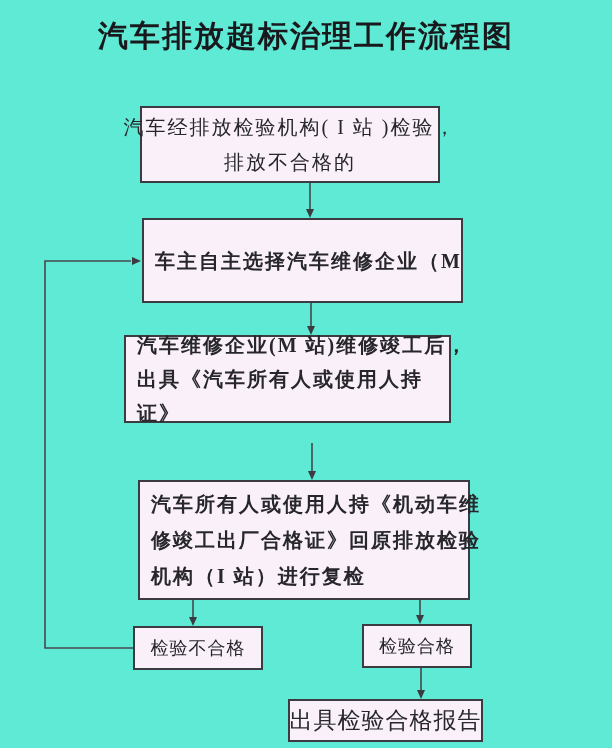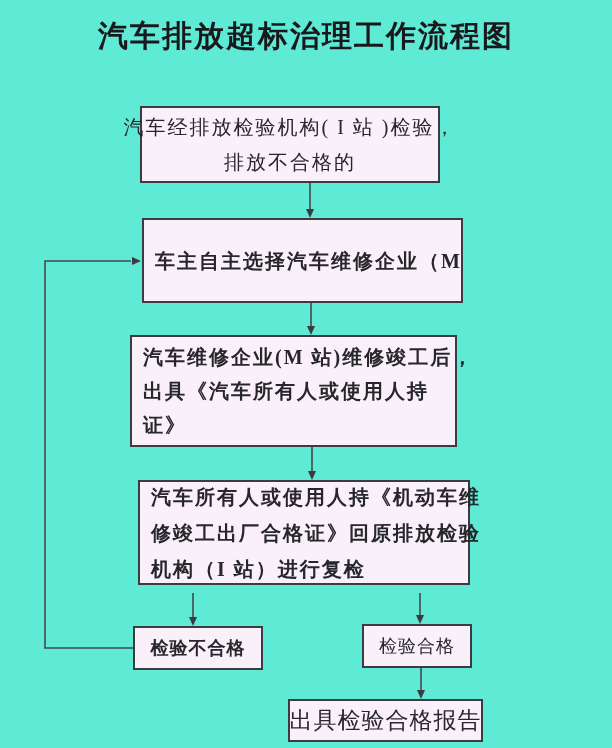--- a/index.html
+++ b/index.html
@@ -42,23 +42,23 @@
     font-size: 20px;
     letter-spacing: 2px;
     line-height: 35px;
     color: #26262b;
   }
   .fbox.centered { align-items: center; text-align: center; }
   .fbox.leftal   { padding-left: 11px; padding-right: 6px; text-align: left; font-weight: bold; }
   .fbox .line { white-space: nowrap; }
   #box1 { left: 140px; top: 106px; width: 300px; height: 77px; }
   #box2 { left: 142px; top: 218px; width: 321px; height: 85px; line-height: 38px; }
-  #box3 { left: 130px; top: 335px; width: 327px; height: 112px; line-height: 34px; }
-  #box4 { left: 138px; top: 480px; width: 332px; height: 105px; line-height: 36px; }
-  #boxFail   { left: 133px; top: 626px; width: 130px; height: 44px; font-size: 18px; letter-spacing: 1px; font-weight: bold; }
+  #box3 { left: 124px; top: 335px; width: 327px; height: 88px; line-height: 34px; }
+  #box4 { left: 138px; top: 480px; width: 332px; height: 120px; line-height: 36px; }
+  #boxFail   { left: 133px; top: 626px; width: 130px; height: 44px; font-size: 18px; letter-spacing: 1px; }
   #boxPass   { left: 362px; top: 624px; width: 110px; height: 44px; font-size: 18px; letter-spacing: 1px; }
   #boxReport { left: 288px; top: 699px; width: 195px; height: 43px; font-size: 23px; letter-spacing: 1px; }
   #connectors {
     position: absolute;
     left: 0; top: 0;
     width: 612px;
     height: 748px;
     pointer-events: none;
   }
 </style>

